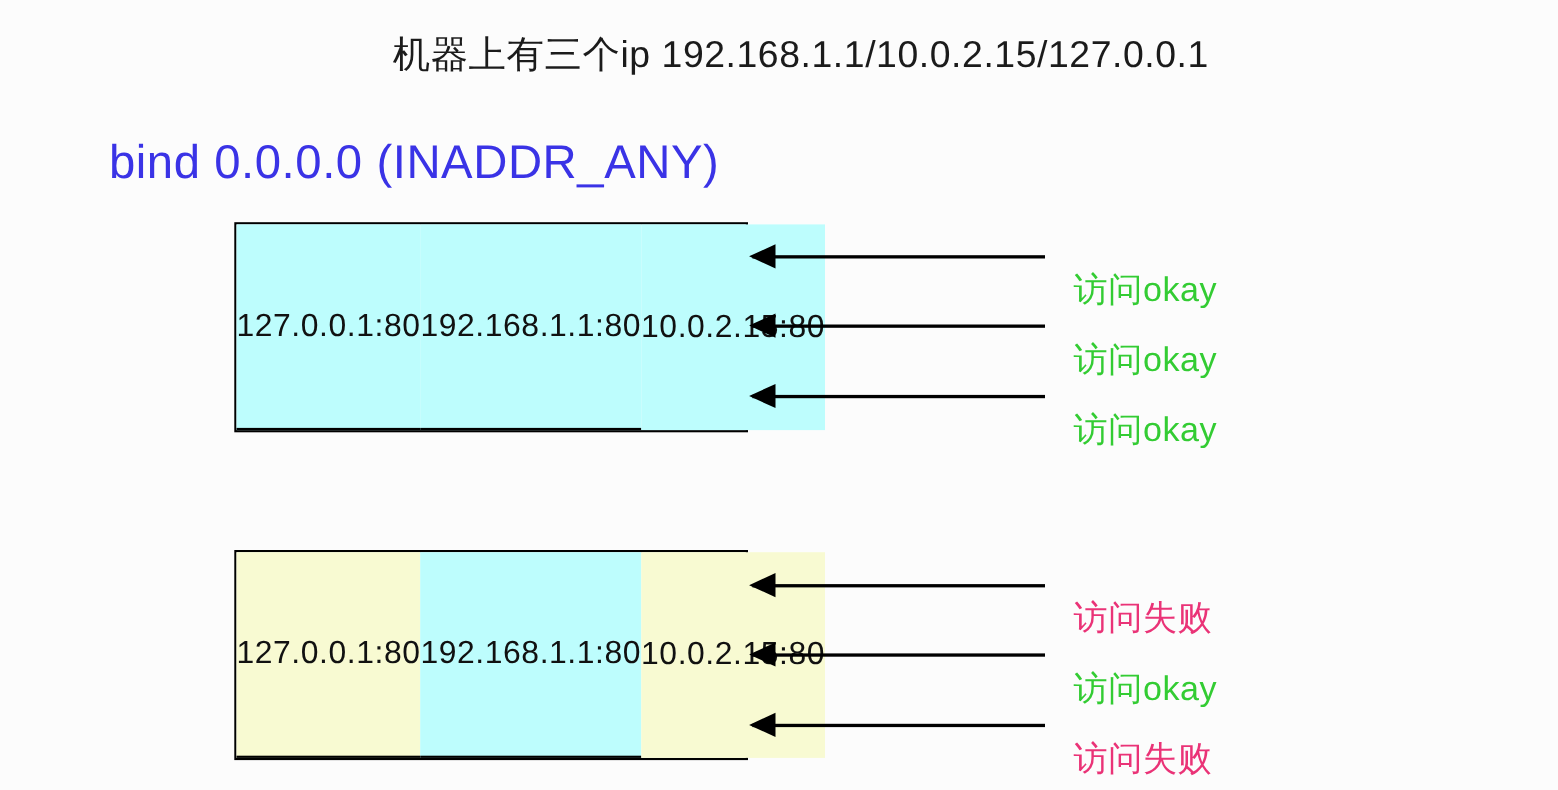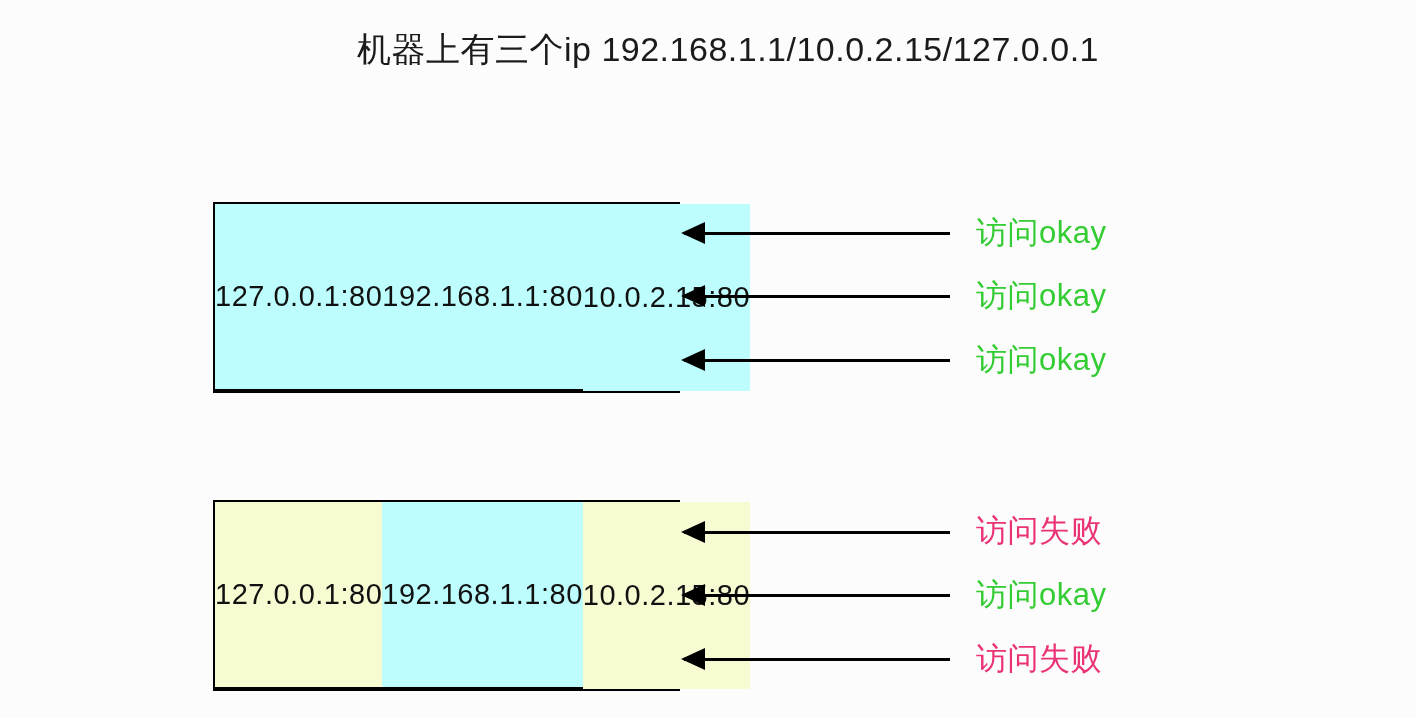--- a/index.html
+++ b/index.html
@@ -80,39 +80,41 @@
     border-right: 24px solid #000;
   }
 
   .result-label {
     position: absolute;
     left: 976px;
     font-size: 31px;
     font-weight: 500;
     line-height: 38px;
     letter-spacing: 0.5px;
+    margin-top: 31px;
   }
 
   
   #arrow-1a { top: 232px; } #label-1a { top: 214px; }
   #arrow-1b { top: 295px; } #label-1b { top: 277px; }
   #arrow-1c { top: 359px; } #label-1c { top: 341px; }
 
   
   #arrow-2a { top: 531px; } #label-2a { top: 512px; }
   #arrow-2b { top: 594px; } #label-2b { top: 576px; }
   #arrow-2c { top: 658px; } #label-2c { top: 640px; }
 </style>
 </head>
 <body>
 
 <div id="canvas">
 
   <div class="title">机器上有三个ip 192.168.1.1/10.0.2.15/127.0.0.1</div>
 
+  <div id="heading-1" class="section-heading" style="color: rgb(58, 51, 230);">bind 0.0.0.0 (INADDR_ANY)</div>
 
   <div id="table-1" class="bind-table">
     <div class="bind-row" style="background-color: rgb(189, 253, 253);">127.0.0.1:80</div>
     <div class="bind-row" style="background-color: rgb(189, 253, 253);">192.168.1.1:80</div>
     <div class="bind-row" style="background-color: rgb(189, 253, 253);">10.0.2.15:80</div>
   </div>
 
   <div id="arrow-1a" class="arrow"></div>
   <div id="arrow-1b" class="arrow"></div>
   <div id="arrow-1c" class="arrow"></div>

